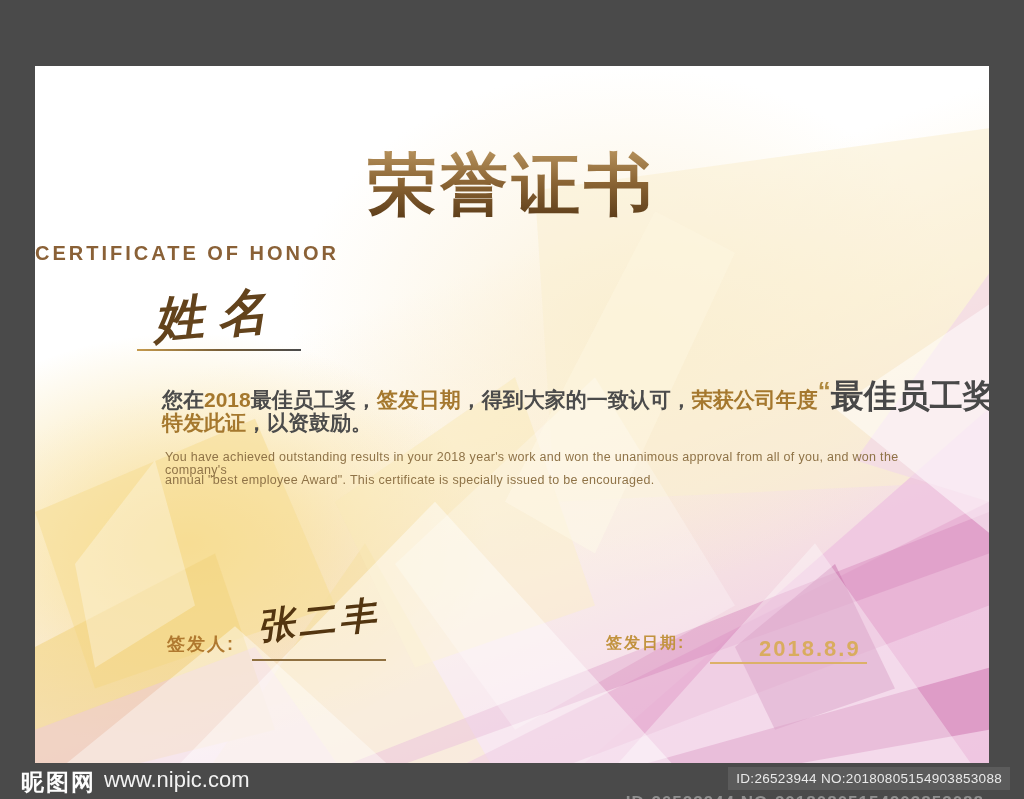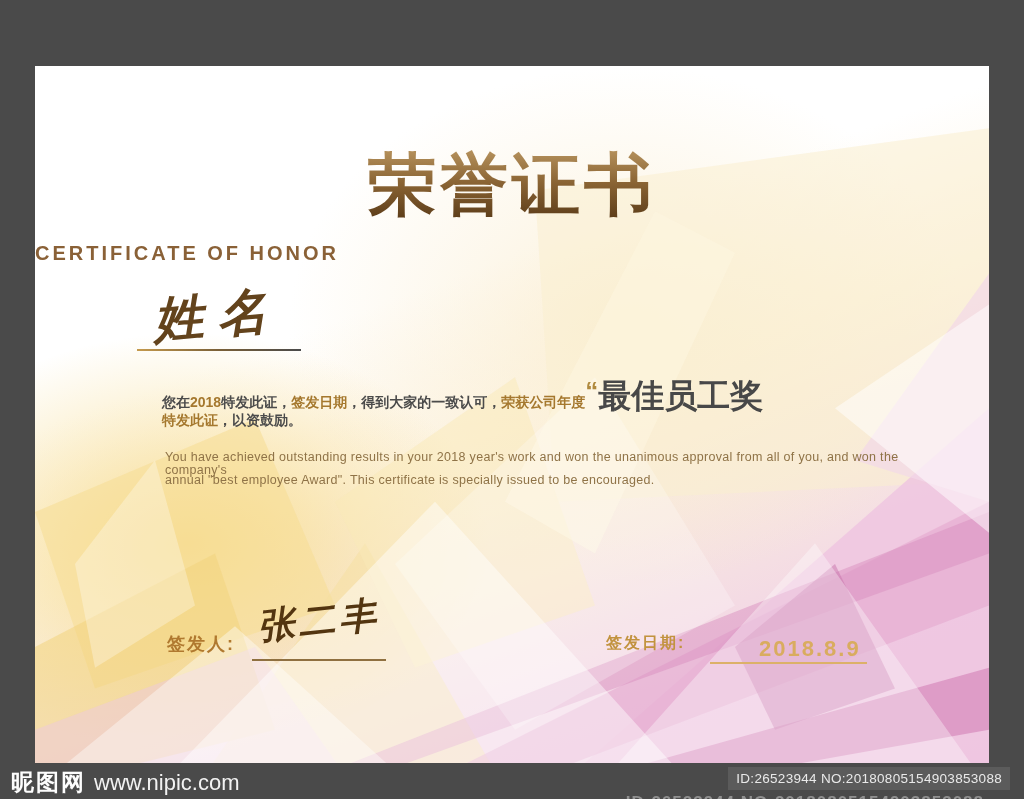--- a/index.html
+++ b/index.html
@@ -38,21 +38,21 @@
     background:linear-gradient(to right,#c59a4d,#7a6038,#4a4a4a);
   }
   .salutation{
     position:absolute;left:273px;top:251px;font-size:29px;font-weight:600;
     color:#8d5c24;letter-spacing:1px;
   }
 
   .body-zh{position:absolute;left:127px;white-space:nowrap;line-height:1;}
   .body-zh.l1{top:312px;}
   .body-zh.l2{top:346px;}
-  .seg{font-size:14px;font-weight:600;vertical-align:baseline;}
+  .seg{font-size:21px;font-weight:600;vertical-align:baseline;}
   .seg-dark{color:#4b4b4b;}
   .seg-gold{color:#a5782e;}
   .seg-big{font-size:33px;color:#484848;line-height:1;}
   .seg-quote{color:#b08a3e;font-size:26px;vertical-align:7px;}
 
   .body-en{
     position:absolute;left:130px;width:740px;
     font-size:12.5px;letter-spacing:.3px;color:#8f7347;line-height:1;
   }
   .body-en.l1{top:385px;}
@@ -65,21 +65,21 @@
     color:#533510;transform:rotate(-6deg);letter-spacing:4px;
   }
   .issuer-underline{position:absolute;left:217px;top:593px;width:134px;height:2px;background:#8f7040;}
 
   .date-label{position:absolute;left:571px;top:567px;font-size:16px;font-weight:600;color:#c2933f;letter-spacing:2px;}
   .date-value{position:absolute;left:724px;top:570px;font-size:22px;font-weight:600;color:#d9ac5f;letter-spacing:2px;}
   .date-underline{position:absolute;left:675px;top:596px;width:157px;height:2px;background:#dcb169;}
 
   
   .bottom-bar{position:absolute;left:0;top:763px;width:1024px;height:36px;background:#4a4a4a;overflow:hidden;}
-  .site-brand{position:absolute;left:11px;top:4px;display:flex;align-items:center;gap:8px;}
+  .site-brand{position:absolute;left:21px;top:4px;display:flex;gap:8px;}
   .site-logo{font-size:23px;font-weight:bold;color:#fdfdfd;letter-spacing:2px;}
   .site-url{font-size:22px;color:#f2f2f2;}
   .id-badge{
     position:absolute;right:14px;top:4px;height:23px;line-height:23px;
     background:#5b5b5b;color:#e9e9e9;font-size:13.5px;padding:0 8px;letter-spacing:.3px;
   }
   .partial-row{
     position:absolute;right:40px;top:30px;font-size:17px;font-weight:bold;
     color:rgba(230,230,230,.45);letter-spacing:1px;white-space:nowrap;
   }
@@ -114,21 +114,21 @@
     </svg>
 
     <div class="cert-title">荣誉证书</div>
 
     <div class="cert-subtitle">CERTIFICATE OF HONOR</div>
 
     <div class="name-script">姓名</div>
     <div class="name-underline"></div>
 
     <div class="body-zh l1">
-      <span class="seg seg-dark">您在</span><span class="seg seg-gold">2018</span><span class="seg seg-dark">特发此证，</span><span class="seg seg-gold">签发日期</span><span class="seg seg-dark">，得到大家的一致认可，</span><span class="seg seg-gold">荣获公司年度</span><span class="seg seg-quote">“</span><span class="seg seg-big">最佳员工奖</span>
+      <span class="seg seg-dark">您在</span><span class="seg seg-gold">2018</span><span class="seg seg-dark">最佳员工奖，</span><span class="seg seg-gold">签发日期</span><span class="seg seg-dark">，得到大家的一致认可，</span><span class="seg seg-gold">荣获公司年度</span><span class="seg seg-quote">“</span><span class="seg seg-big">最佳员工奖</span>
     </div>
 
     <div class="body-zh l2">
       <span class="seg seg-gold">特发此证</span><span class="seg seg-dark">，以资鼓励。</span>
     </div>
 
     <div class="body-en l1">You have achieved outstanding results in your 2018 year's work and won the unanimous approval from all of you, and won the company's</div>
     <div class="body-en l2">annual "best employee Award". This certificate is specially issued to be encouraged.</div>
 
     <div class="issuer-label">签发人:</div>

